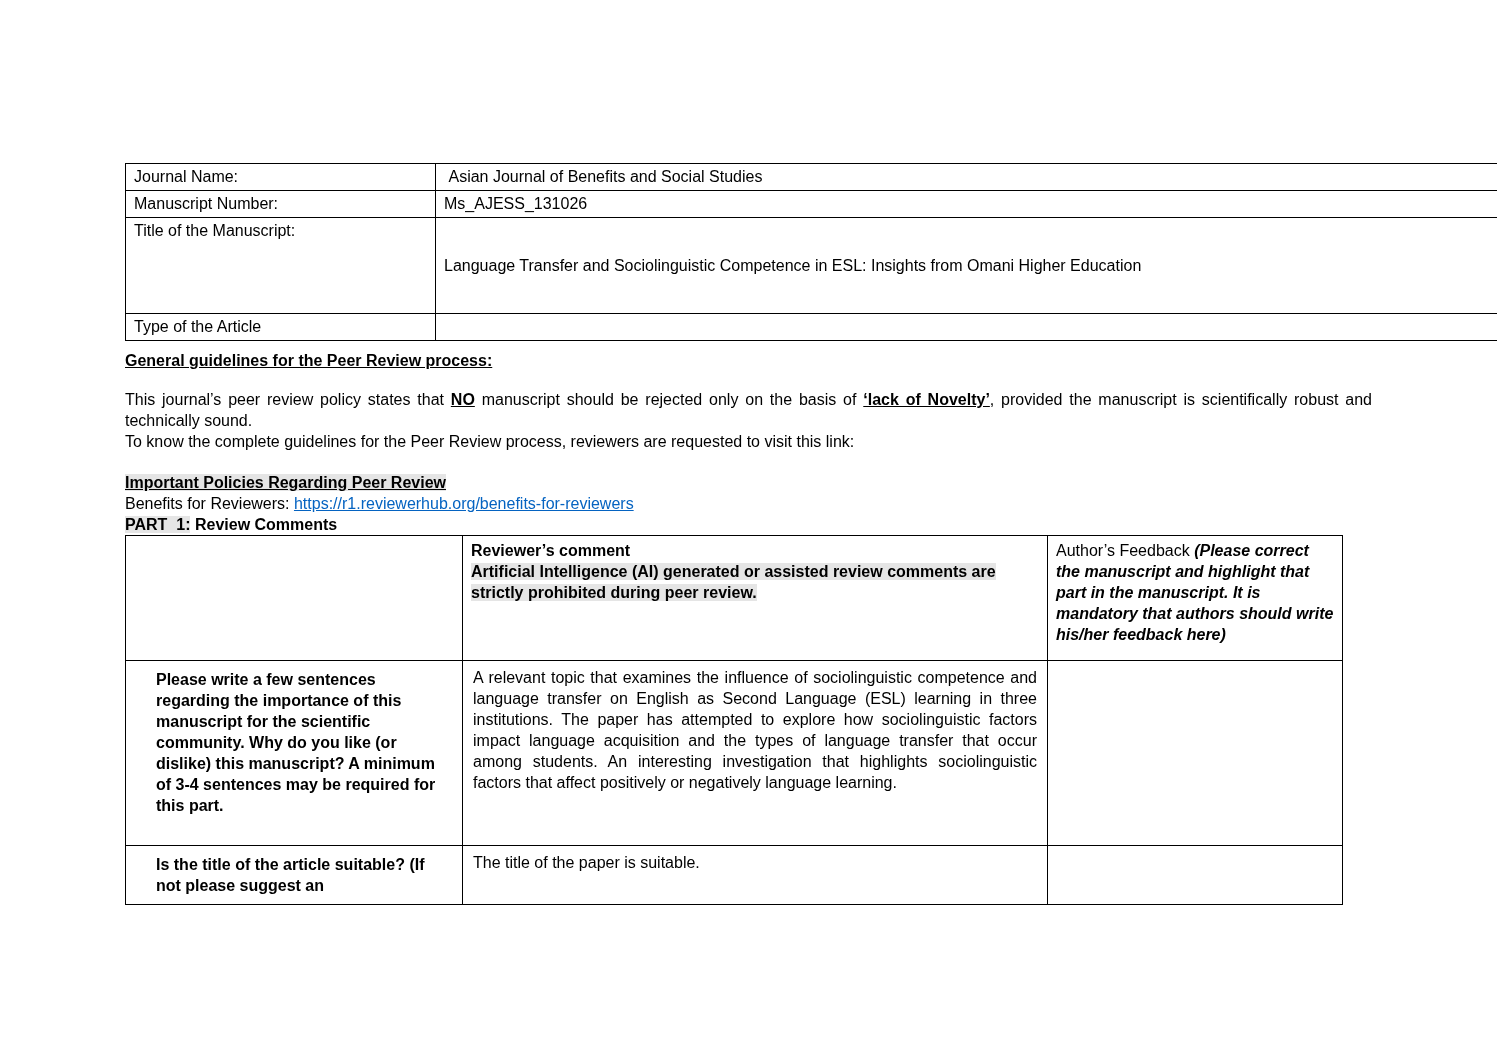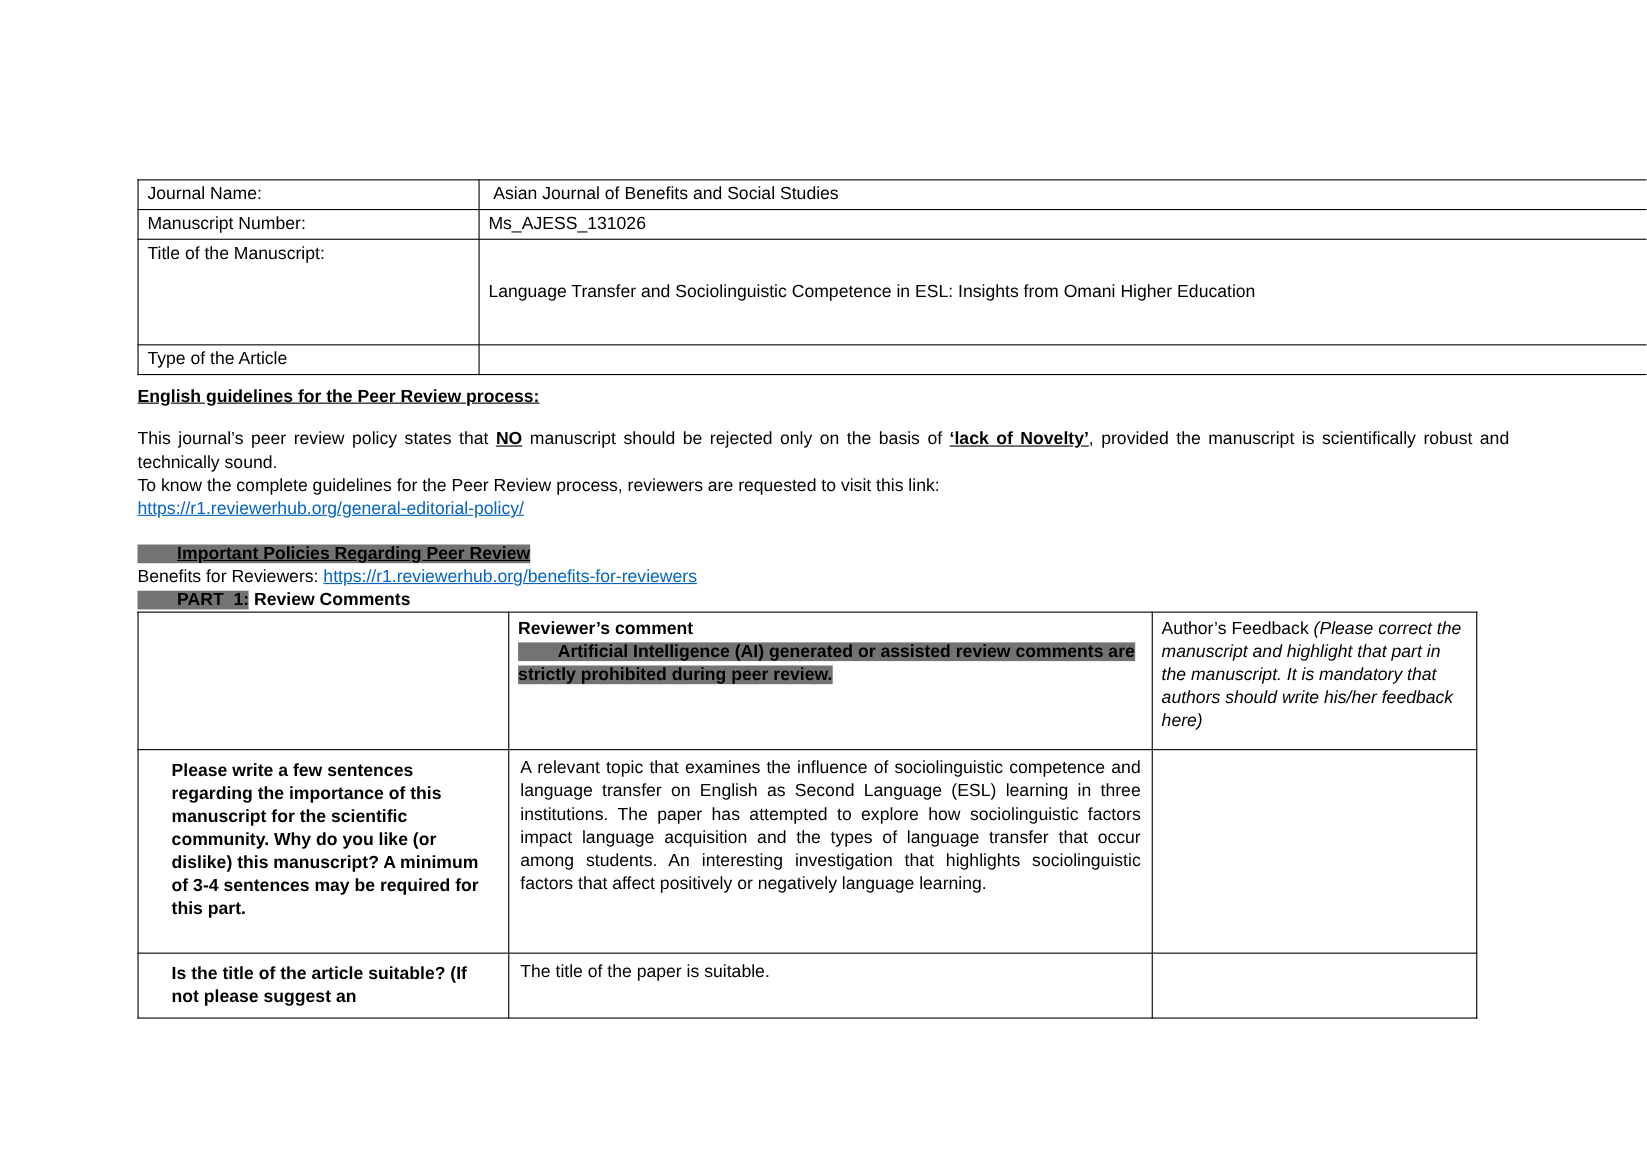--- a/index.html
+++ b/index.html
@@ -27,23 +27,23 @@
 
   
   .meta-table { width: 1469px; table-layout: fixed; }
   .meta-table td { padding: 2px 8px; }
   .meta-table tr { height: 27px; }
   .meta-table tr.title-row { height: 96px; }
   .meta-table tr.title-row .value-cell { vertical-align: middle; }
 
   .pre { white-space: pre-wrap; }
   .bold { font-weight: bold; }
-  .bold-italic { font-weight: normal; font-style: italic; }
+  .bold-italic { font-weight: bold; font-style: italic; }
   .bold-underline { font-weight: bold; text-decoration: underline; }
-  .hl { background: #737373; padding-left: 36px; }
+  .hl { background: #e5e5e5; }
   .link { color: #0563c1; text-decoration: underline; cursor: pointer; }
 
   .heading-line { margin-top: 9px; }
   .policy-para { margin-top: 18px; text-align: justify; }
   .policies-heading-wrap { margin-top: 20px; }
 
   
   .review-table { width: 1217px; table-layout: fixed; margin-top: 0; }
   .review-table td { padding: 4px 8px; }
   .review-table tr.header-row { height: 125px; }
@@ -77,27 +77,26 @@
           <td class="label-cell">Title of the Manuscript:</td>
           <td class="value-cell">Language Transfer and Sociolinguistic Competence in ESL: Insights from Omani Higher Education</td>
         </tr>
         <tr class="meta-row">
           <td class="label-cell">Type of the Article</td>
           <td class="value-cell"></td>
         </tr>
       </tbody>
     </table>
 
-    <p class="heading-line"><span class="bold-underline">English guidelines for the Peer Review process:</span></p>
+    <p class="heading-line"><span class="bold-underline">General guidelines for the Peer Review process:</span></p>
 
     <p class="policy-para"><span>This journal’s peer review policy states that </span><span class="bold-underline">NO</span><span> manuscript should be rejected only on the basis of </span><span class="bold-underline">‘lack of Novelty’</span><span>, provided the manuscript is scientifically robust and technically sound.</span></p>
 
     <p>To know the complete guidelines for the Peer Review process, reviewers are requested to visit this link:</p>
 
-    <p><a class="link">https://r1.reviewerhub.org/general-editorial-policy/</a></p>
 
     <p class="policies-heading-wrap"><span class="hl bold-underline">Important Policies Regarding Peer Review</span></p>
 
 
     <p><span>Benefits for Reviewers: </span><a class="link">https://r1.reviewerhub.org/benefits-for-reviewers</a></p>
 
     <p class="part-line"><span class="hl bold pre">PART  1:</span><span class="bold pre"> Review Comments</span></p>
 
     <table class="review-table">
       <colgroup>

